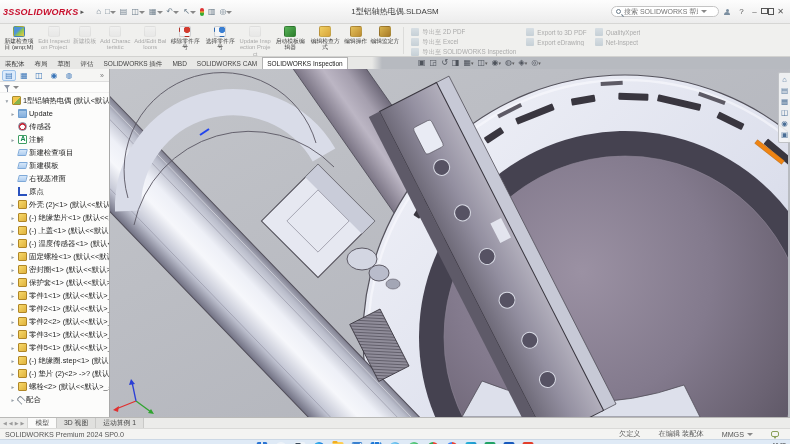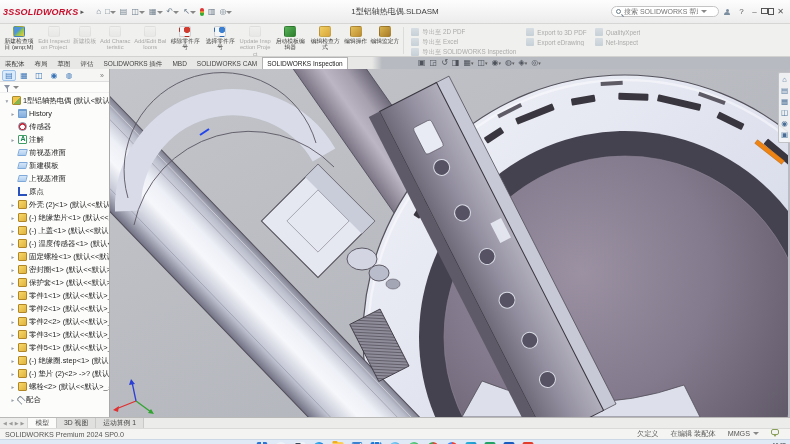--- a/index.html
+++ b/index.html
@@ -101,21 +101,21 @@
 .dot{width:3px;height:3px;border-radius:1px;flex:none}
 .dot.up{background:#3aa0ff}
 .dot.dn{background:#54c154}
 
 
 .doctabs{height:11px;background:#ececea;border-top:1px solid #b9b9b7;display:flex;align-items:stretch;font-size:6.8px;color:#444}
 .nav{display:flex;align-items:center;gap:2px;color:#9a9a9a;font-size:5px;padding:0 3px;border-right:1px solid #d5d5d3}
 .dtab{padding:0 7px;display:flex;align-items:center;border-right:1px solid #c9c9c7;background:#e0e0de;white-space:nowrap}
 .dtab.active{background:#fbfbfa}
 .statusbar{height:11px;background:#f4f4f2;border-top:1px solid #dadad8;display:flex;align-items:center;font-size:7.2px;color:#555;padding:0 5px}
-.sb-right{margin-left:auto;display:flex;gap:12px;align-items:flex-start;margin-right:6px}
+.sb-right{margin-left:auto;display:flex;gap:18px;align-items:center;margin-right:6px}
 .sb-units{display:flex;align-items:center;gap:3px}
 .bubble{width:8px;height:6px;border:1px solid #8aa05a;border-radius:2px;position:relative}
 .bubble::after{content:"";position:absolute;left:1px;bottom:-3px;border-left:2px solid transparent;border-right:2px solid transparent;border-top:3px solid #8aa05a}
 
 
 .taskbar{height:16px;background:#dfeaf6;position:relative;border-top:1px solid #ccd8e5}
 .tb-left{position:absolute;left:6px;top:2px}
 .tb-center{position:absolute;left:50%;top:2px;transform:translateX(-50%);display:flex;gap:8px;align-items:center}
 .tbi{width:11px;height:11px;border-radius:2px;flex:none;position:relative;cursor:default}
 .tbi-pin{background:#2f7bd8;box-shadow:inset 0 0 0 1px #fff}
@@ -318,46 +318,46 @@
       </div>
       <div class="tree">
         <div class="trow">
             <span class="arr">▾</span>
             <span class="tic ic-asm"></span>
             <span class="tl">1型铝轴热电偶 (默认&lt;默认_显示状态-1&gt;</span>
           </div>
         <div class="trow ind">
             <span class="arr">▸</span>
             <span class="tic ic-folder"></span>
-            <span class="tl">History</span>
+            <span class="tl">Update</span>
           </div>
         <div class="trow ind">
             <span class="arr"></span>
             <span class="tic ic-sensor"></span>
             <span class="tl">传感器</span>
           </div>
         <div class="trow ind">
             <span class="arr">▸</span>
             <span class="tic ic-ann"></span>
             <span class="tl">注解</span>
           </div>
         <div class="trow ind">
             <span class="arr"></span>
             <span class="tic ic-plane"></span>
-            <span class="tl">前视基准面</span>
+            <span class="tl">新建检查项目</span>
           </div>
         <div class="trow ind">
             <span class="arr"></span>
             <span class="tic ic-plane"></span>
             <span class="tl">新建模板</span>
           </div>
         <div class="trow ind">
             <span class="arr"></span>
             <span class="tic ic-plane"></span>
-            <span class="tl">上视基准面</span>
+            <span class="tl">右视基准面</span>
           </div>
         <div class="trow ind">
             <span class="arr"></span>
             <span class="tic ic-origin"></span>
             <span class="tl">原点</span>
           </div>
         <div class="trow ind">
             <span class="arr">▸</span>
             <span class="tic ic-part"></span>
             <span class="tl">外壳 (2)&lt;1&gt; (默认&lt;&lt;默认&gt;_显示状</span>

